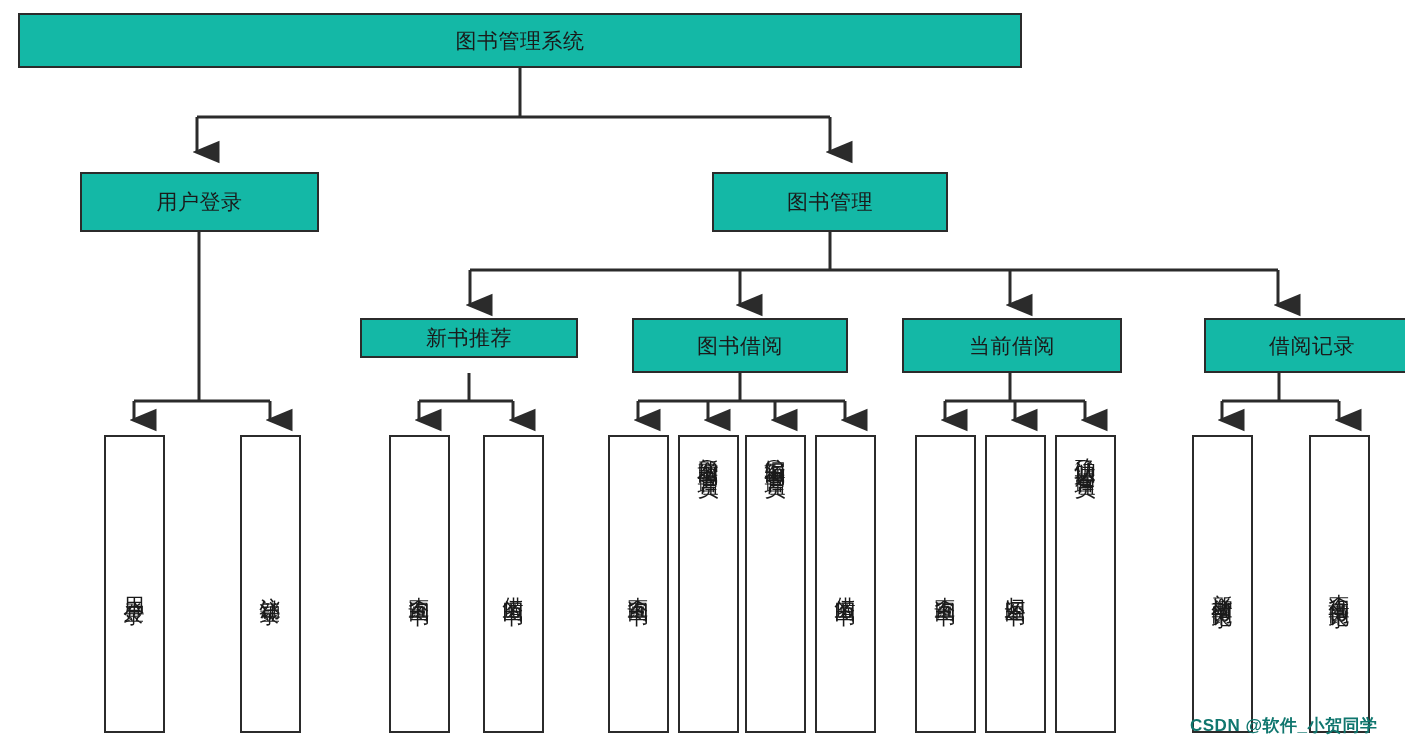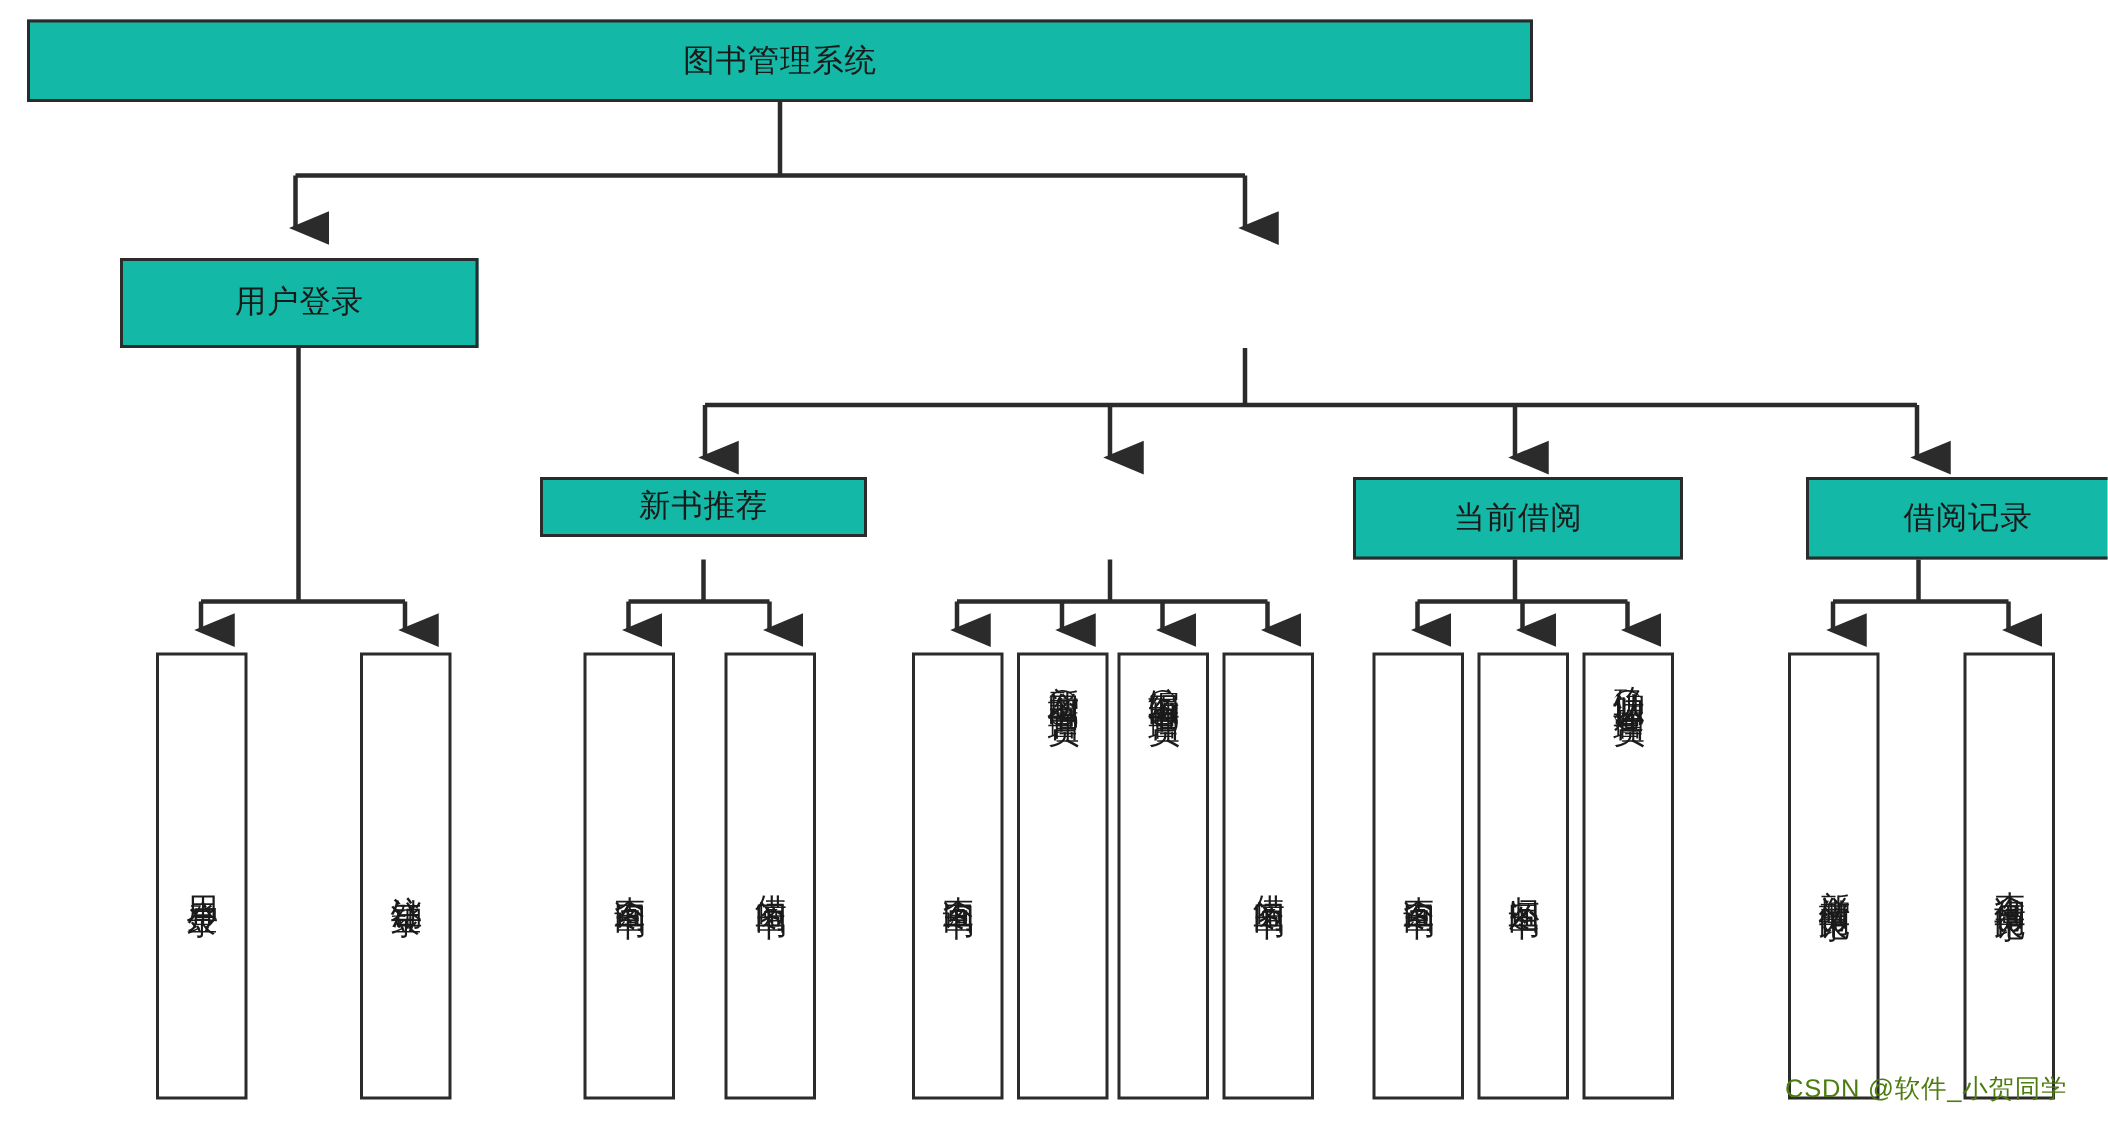--- a/index.html
+++ b/index.html
@@ -65,23 +65,24 @@
     top: 0;
     width: 1405px;
     height: 747px;
     pointer-events: none;
   }
   .watermark {
     position: absolute;
     left: 1190px;
     top: 714px;
     font-size: 17px;
-    color: #4d7c0f;
+    color: #0f766e;
     white-space: nowrap;
     letter-spacing: 0.5px;
+    font-weight: bold;
   }
 </style>
 </head>
 <body>
 
 <div id="diagram-root">
 
   <svg id="connectors" viewBox="0 0 1405 747" xmlns="http://www.w3.org/2000/svg">
     <defs>
       <marker id="arrow" viewBox="0 0 12 12" refX="6" refY="10" markerWidth="9" markerHeight="9" orient="auto-start-reverse">
@@ -145,25 +146,31 @@
   </svg>
 
   <div class="node-box" style="left:18px; top:13px; width:1004px; height:55px;">
     <span class="node-label-h">图书管理系统</span>
   </div>
 
   <div class="node-box" style="left:80px; top:172px; width:239px; height:60px;">
     <span class="node-label-h">用户登录</span>
   </div>
 
+  <div class="node-box" style="left:712px; top:172px; width:236px; height:60px;">
+    <span class="node-label-h">图书管理</span>
+  </div>
 
   <div class="node-box" style="left:360px; top:318px; width:218px; height:40px;">
     <span class="node-label-h">新书推荐</span>
   </div>
 
+  <div class="node-box" style="left:632px; top:318px; width:216px; height:55px;">
+    <span class="node-label-h">图书借阅</span>
+  </div>
 
   <div class="node-box" style="left:902px; top:318px; width:220px; height:55px;">
     <span class="node-label-h">当前借阅</span>
   </div>
 
   <div class="node-box" style="left:1172px; top:318px; width:216px; height:55px;margin-left:32px;">
     <span class="node-label-h">借阅记录</span>
   </div>
 
   <div class="leaf-box" style="left:104px; top:435px; width:61px; height:298px;">

